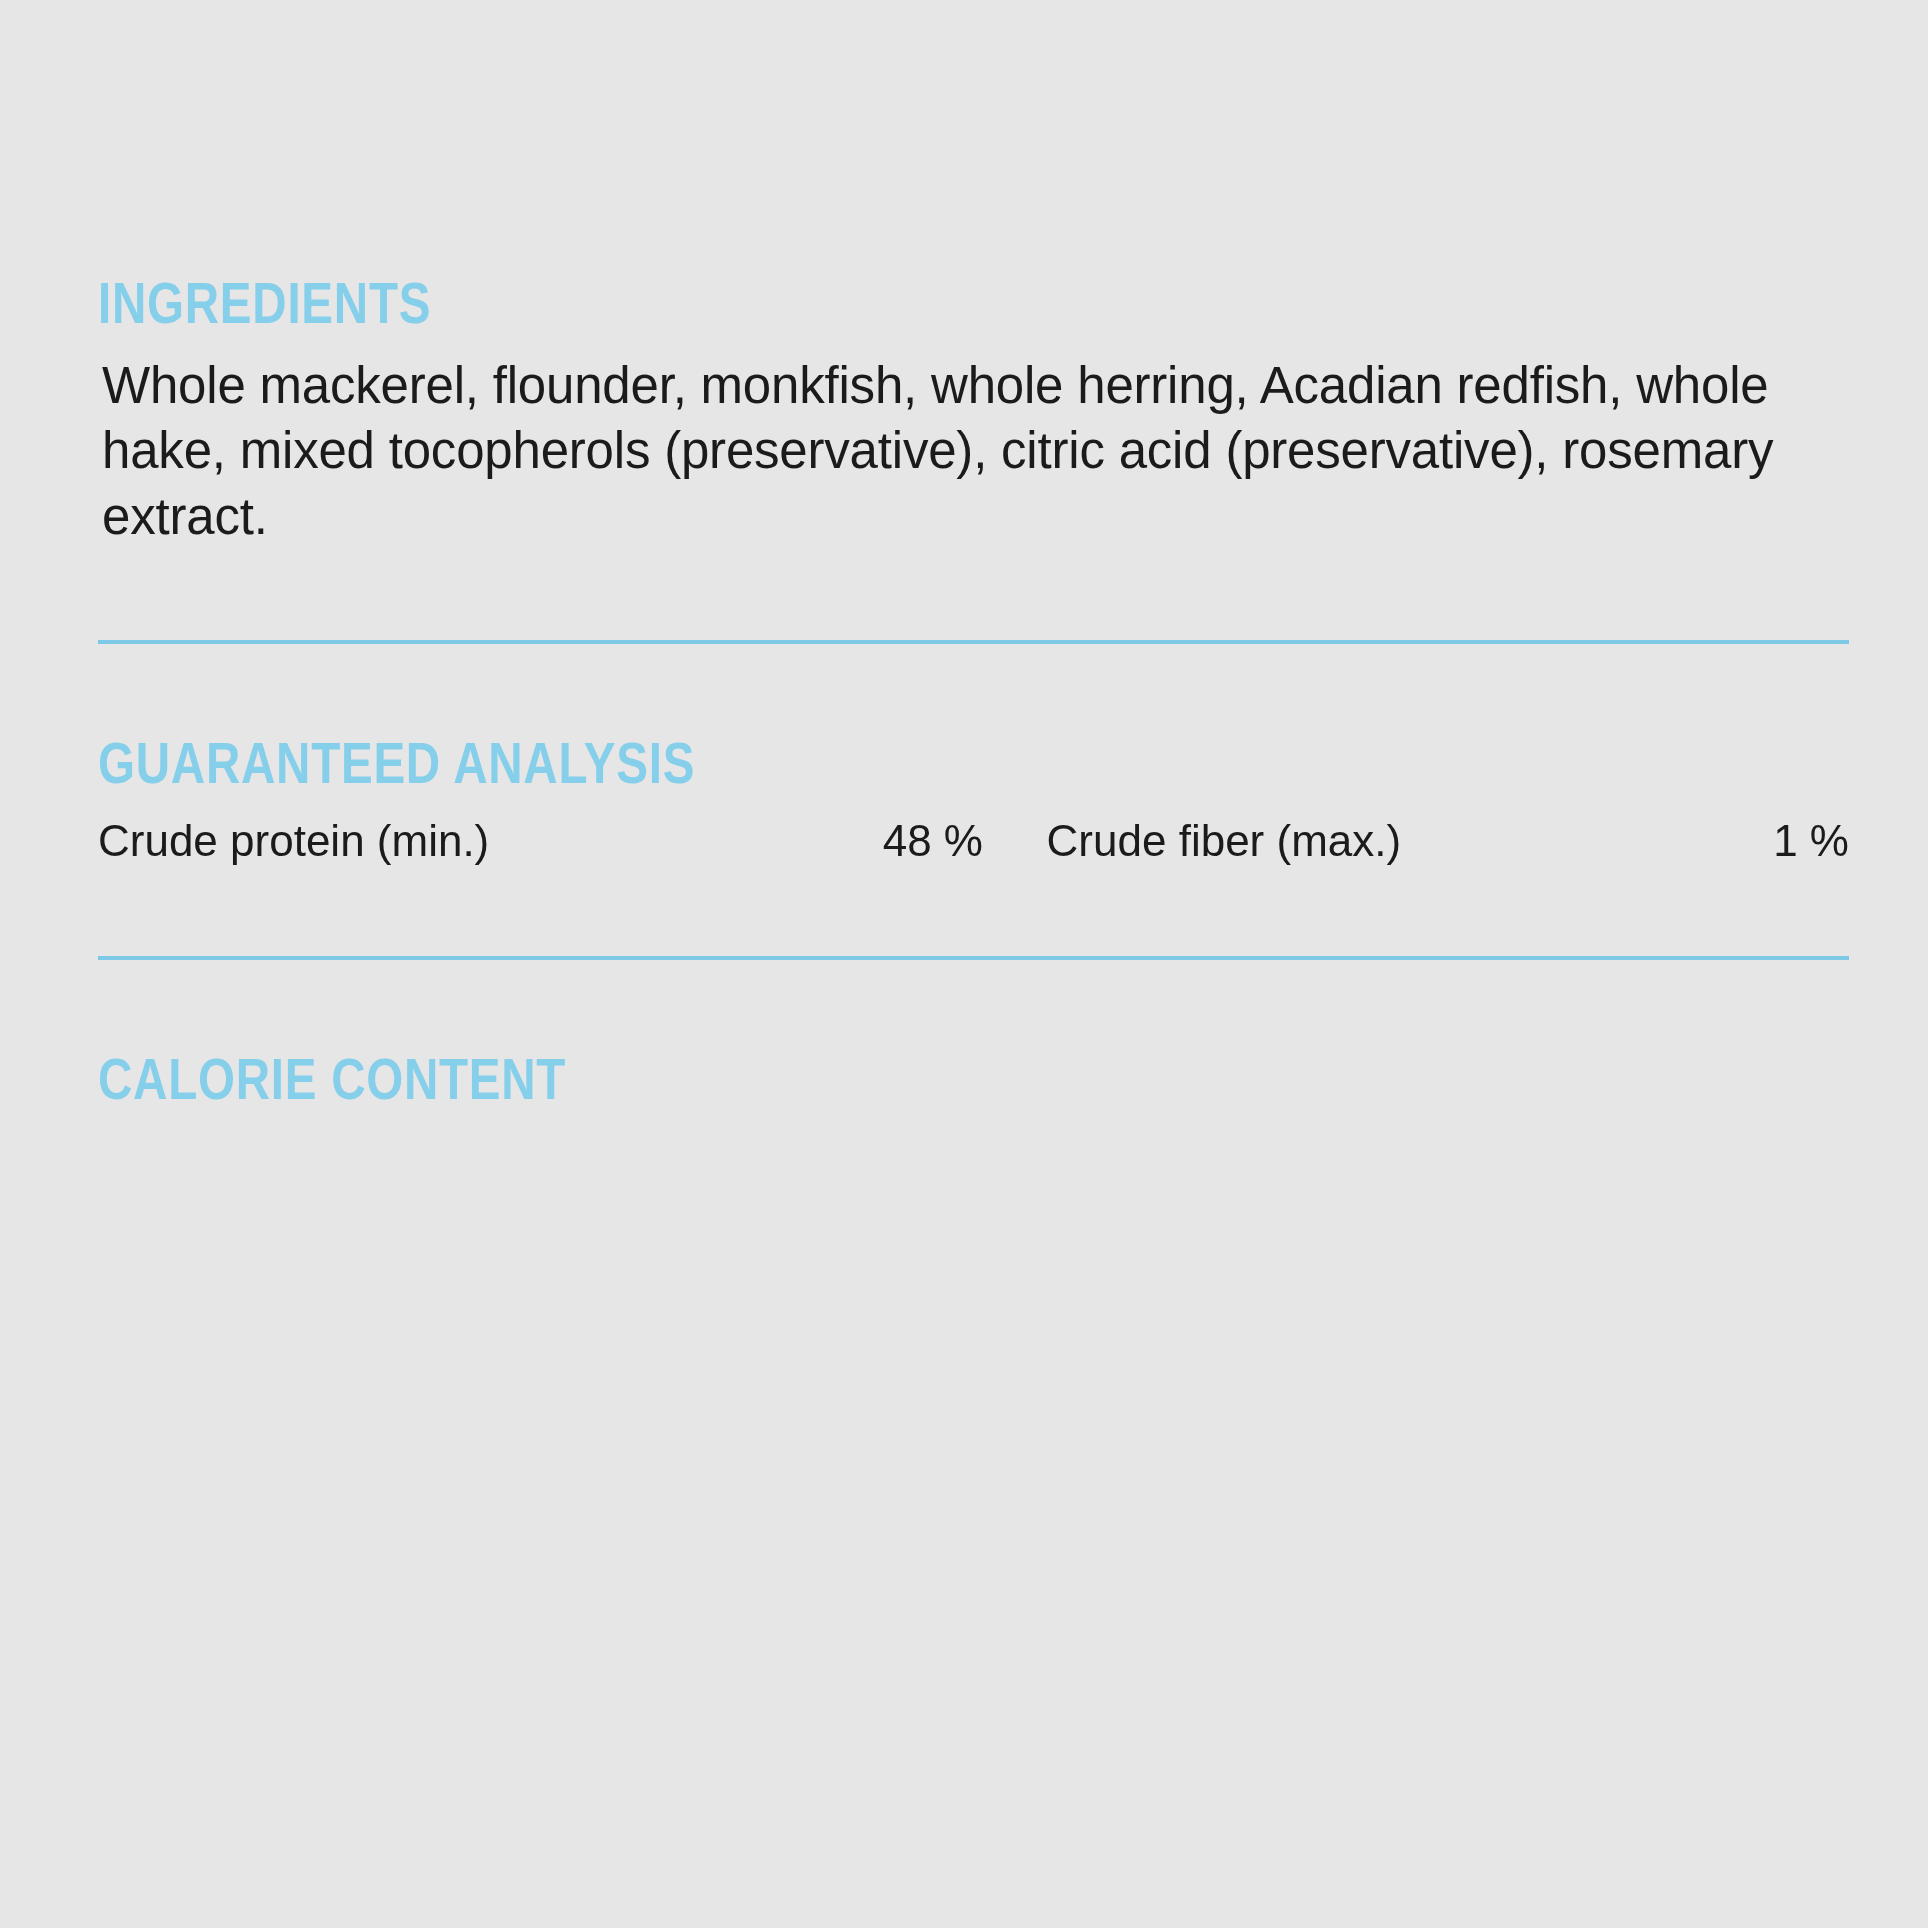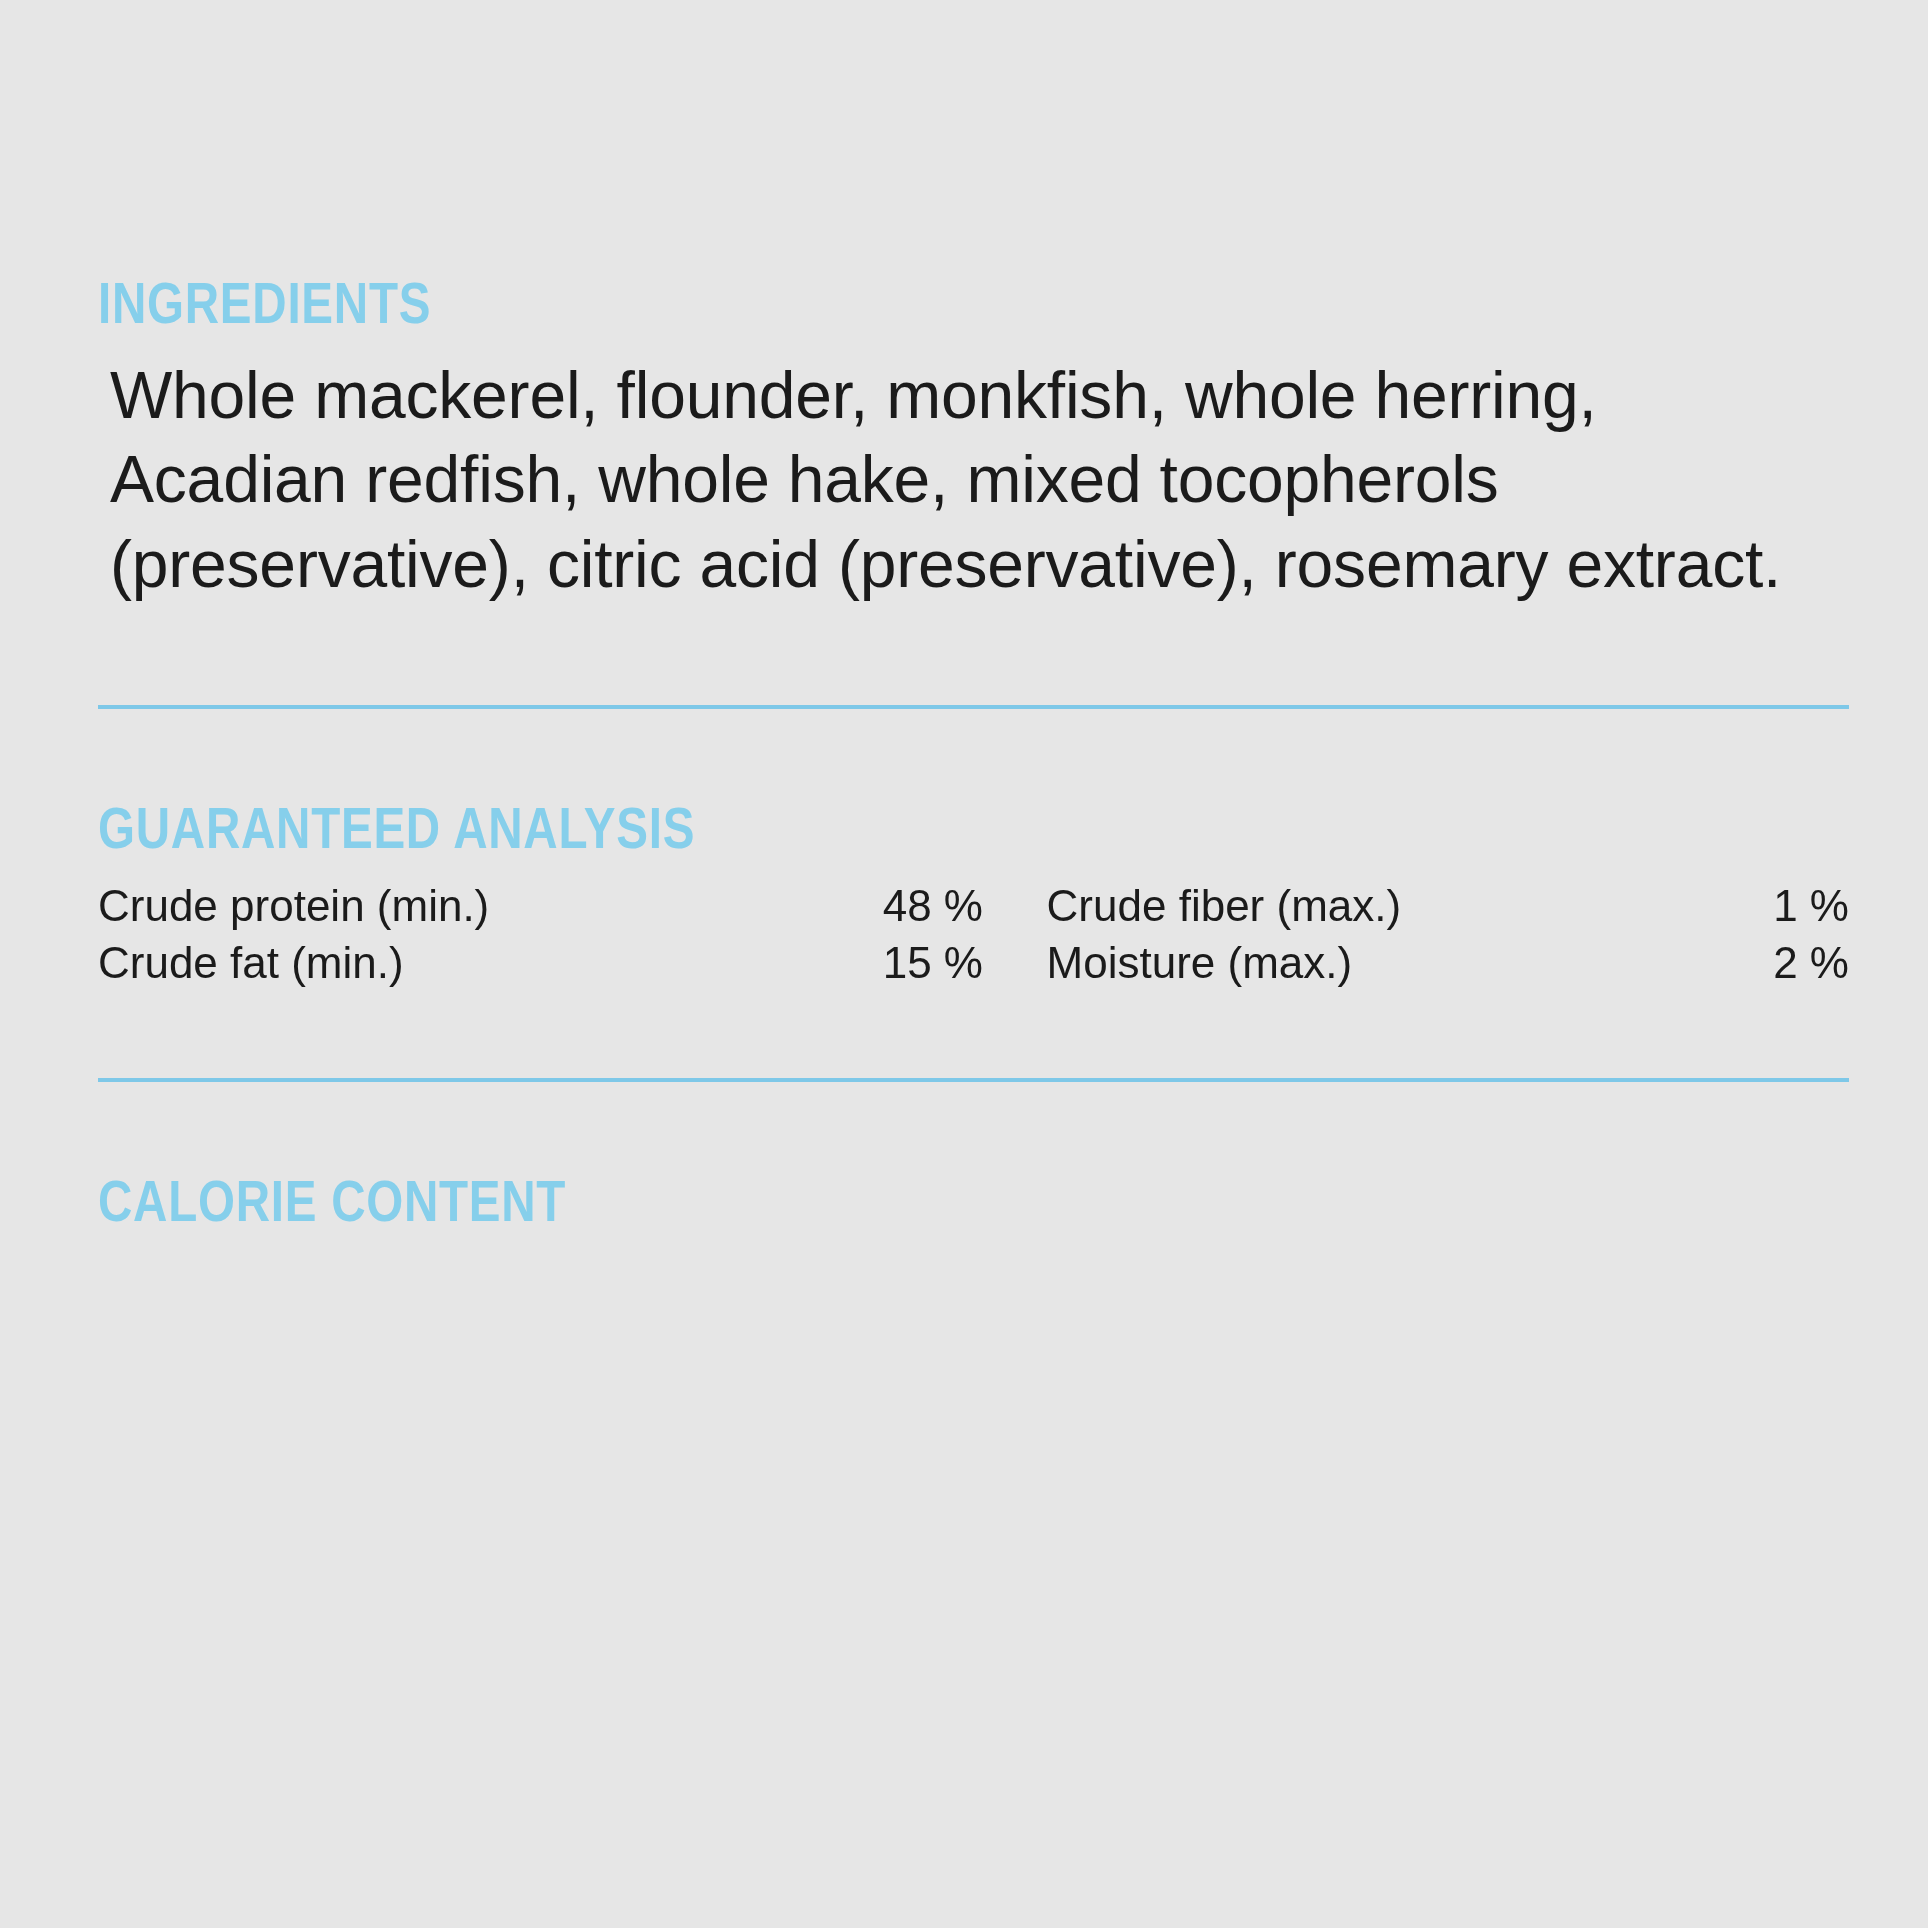--- a/index.html
+++ b/index.html
@@ -33,23 +33,23 @@
     letter-spacing: 0.9px;
     line-height: 1.0;
     margin: 0 0 21px 0;
     transform: scaleX(0.82);
     transform-origin: left center;
     white-space: nowrap;
   }
 
   .body-text {
     color: #1b1b1b;
-    font-size: 66px;
+    font-size: 51px;
     line-height: 1.28;
-    margin: 12px;
+    margin: 4px;
     letter-spacing: -0.2px;
   }
 
   .rule {
     height: 3.8px;
     background: #7ec8e8;
     width: 100%;
     border: 0;
     margin: 0;
   }
@@ -99,26 +99,20 @@
   <section class="section">
     <h2 class="section-heading">GUARANTEED ANALYSIS</h2>
     <table class="ga-table">
       <tbody>
         <tr>
           <td class="ga-label-left">Crude protein (min.)</td>
           <td class="ga-value-left">48 %</td>
           <td class="ga-label-right">Crude fiber (max.)</td>
           <td class="ga-value-right">1 %</td>
         </tr>
-        <tr>
-          <td class="ga-label-left">Crude fat (min.)</td>
-          <td class="ga-value-left">15 %</td>
-          <td class="ga-label-right">Moisture (max.)</td>
-          <td class="ga-value-right">2 %</td>
-        </tr>
       </tbody>
     </table>
   </section>
 
   <div class="spacer-before-rule"></div>
   <hr class="rule">
   <div class="spacer-after-rule"></div>
 
   <section class="section">
     <h2 class="section-heading">CALORIE CONTENT</h2>

